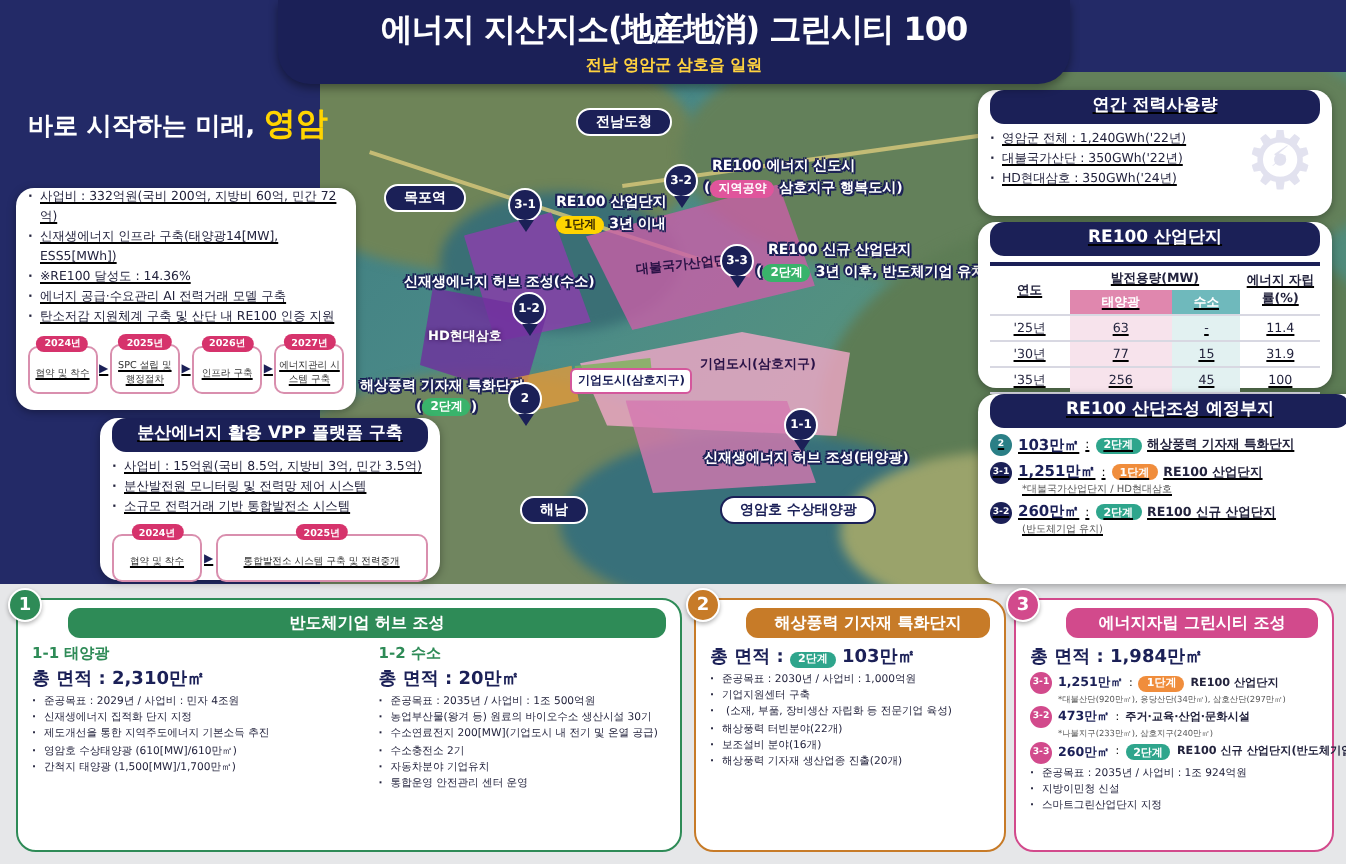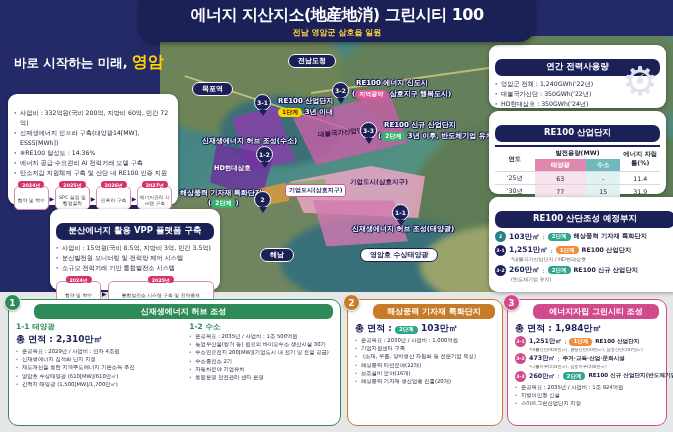--- a/index.html
+++ b/index.html
@@ -36,22 +36,22 @@
   .titlebar { position:absolute; left:139px; top:0; width:396px; height:42px; background:#1b2057;
               border-radius:0 0 16px 16px; text-align:center; z-index:6; padding-top:5px;
               box-shadow:0 2px 5px rgba(0,0,0,.4); }
   .title { color:#fff; font-size:16px; font-weight:bold; letter-spacing:-.5px; }
   .subtitle { color:#ffd23f; font-size:8px; font-weight:bold; margin-top:1px; }
   .tagline { position:absolute; left:14px; top:52px; width:170px; color:#fff; font-size:12.5px;
              font-weight:bold; z-index:6; }
   .tagline .hl { color:#ffd400; font-size:16px; }
 
   
-  .card { position:absolute; background:#fff; border-radius:9px; padding:14px 6px; z-index:5;
-          box-shadow:0 1px 4px rgba(0,0,0,.35); }
+  .card { position:absolute; background:#fff; border-radius:9px; padding:0 6px; z-index:5;
+          box-shadow:0 1px 4px rgba(0,0,0,.35);text-decoration:underline; }
   .chead { background:#1b2057; color:#fff; border-radius:7px; text-align:center; font-weight:bold;
            font-size:8.5px; padding:2px 0 3px; margin-bottom:3px; }
   ul.bl { list-style:none; }
   ul.bl li { font-size:6.2px; color:#23233d; line-height:1.62; padding-left:6px; position:relative; }
   ul.bl li::before { content:"·"; position:absolute; left:0; font-weight:bold; }
 
   .tl { display:flex; align-items:center; margin-top:8px; gap:1px; }
   .tl-item { position:relative; flex:1; }
   .tl-year { position:absolute; top:-5px; left:50%; transform:translateX(-50%); background:#d6336c;
              color:#fff; border-radius:6px; font-size:4.8px; font-weight:bold; padding:.5px 4px; white-space:nowrap; z-index:2;}
@@ -125,21 +125,21 @@
 
     <div class="zone" style="left:75px;top:70px;width:55px;height:68px;background:#8d3fae;transform:rotate(-28deg);clip-path:polygon(20% 0,100% 15%,85% 100%,0 80%);"></div>
     <div class="zone" style="left:135px;top:62px;width:110px;height:62px;background:#c95fa8;transform:rotate(-8deg);clip-path:polygon(0 20%,90% 0,100% 85%,15% 100%);"></div>
     <div class="zone" style="left:50px;top:108px;width:64px;height:55px;background:#6f2f9e;clip-path:polygon(10% 0,100% 20%,80% 100%,0 70%);"></div>
     <div class="zone" style="left:130px;top:130px;width:135px;height:52px;background:#f2a8c8;clip-path:polygon(0 30%,60% 0,100% 20%,95% 100%,10% 90%);"></div>
     <div class="zone" style="left:150px;top:160px;width:100px;height:55px;background:#d478b0;transform:rotate(8deg);clip-path:polygon(0 20%,80% 0,100% 70%,20% 100%);"></div>
     <div class="zone" style="left:96px;top:150px;width:32px;height:18px;background:#e09a3c;transform:rotate(-12deg);"></div>
     <div class="zone" style="left:128px;top:145px;width:38px;height:14px;background:#7cb35a;transform:rotate(-6deg);"></div>
 
     <div class="map-pill" style="left:128px;top:18px;">전남도청</div>
-    <div class="map-pill" style="left:32px;top:46px;">목포역</div>
+    <div class="map-pill" style="left:32px;top:56px;">목포역</div>
     <div class="map-pill" style="left:100px;top:212px;">해남</div>
     <div class="map-pill light" style="left:200px;top:212px;">영암호 수상태양광</div>
 
     <div class="zlabel" style="left:158px;top:92px;transform:rotate(-6deg);">대불국가산업단지</div>
     <div class="zlabel w" style="left:54px;top:128px;">HD현대삼호</div>
     <div class="zbox" style="left:125px;top:148px;">기업도시(삼호지구)</div>
     <div class="zlabel" style="left:190px;top:142px;">기업도시(삼호지구)</div>
 
     <div class="pin" style="left:94px;top:58px;">3-1</div>
     <div class="mlabel" style="left:118px;top:60px;">
@@ -311,35 +311,36 @@
       <span class="area">260만㎡</span>
       <span style="font-size:6px;">:</span>
       <span class="tag t2">2단계</span>
       <span class="sname">RE100 신규 산업단지</span>
     </div>
     <div class="snote">(반도체기업 유치)</div>
   </div>
 
   <div class="bpanel bp1">
     <div class="numbadge nb-g">1</div>
-    <div class="bhead">신재생에너지 허브 조성</div>
+    <div class="bhead">반도체기업 허브 조성</div>
     <div class="bcols">
       <div class="bcol" style="flex:1.15;">
         <div class="subt">1-1 태양광</div>
         <div class="barea">총 면적 : 2,310만㎡</div>
         <ul class="bl sm">
           <li>준공목표 : 2029년 / 사업비 : 민자 4조원</li>
           <li>신재생에너지 집적화 단지 지정</li>
           <li>제도개선을 통한 지역주도에너지 기본소득 추진</li>
           <li>영암호 수상태양광 (610[MW]/610만㎡)</li>
           <li>간척지 태양광 (1,500[MW]/1,700만㎡)</li>
         </ul>
       </div>
       <div class="bcol">
         <div class="subt">1-2 수소</div>
+        <div class="barea">총 면적 : 20만㎡</div>
         <ul class="bl sm">
           <li>준공목표 : 2035년 / 사업비 : 1조 500억원</li>
           <li>농업부산물(왕겨 등) 원료의 바이오수소 생산시설 30기</li>
           <li>수소연료전지 200[MW](기업도시 내 전기 및 온열 공급)</li>
           <li>수소충전소 2기</li>
           <li>자동차분야 기업유치</li>
           <li>통합운영 안전관리 센터 운영</li>
         </ul>
       </div>
     </div>

